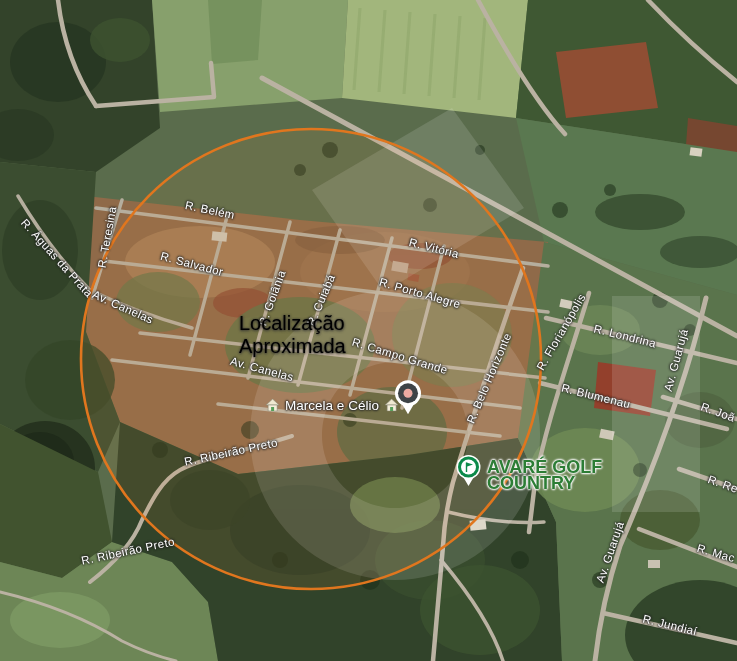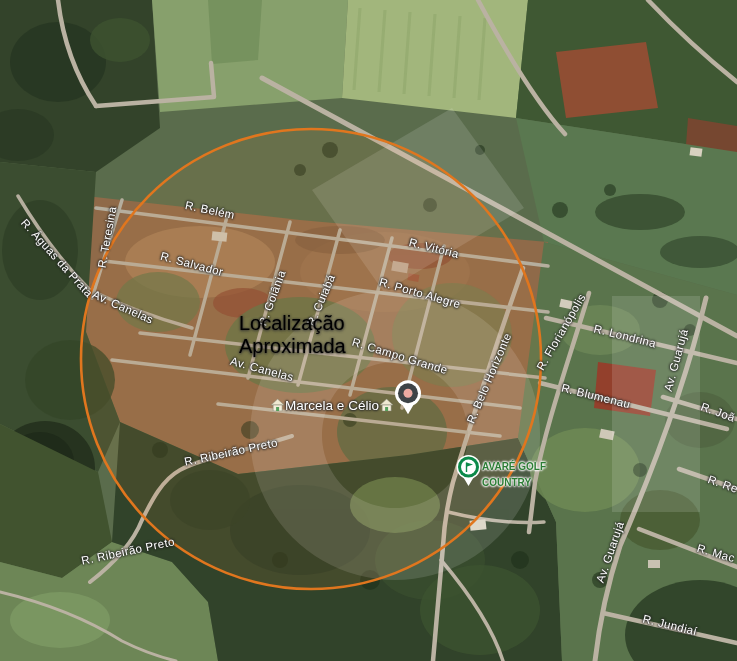--- a/index.html
+++ b/index.html
@@ -13,32 +13,32 @@
     font-size:11.5px;font-weight:400;letter-spacing:.4px;
     transform:translate(-50%,-50%) rotate(var(--r,0deg));
     text-shadow:0 1px 2px rgba(40,40,40,.9),0 -1px 2px rgba(40,40,40,.7),
                 1px 0 2px rgba(40,40,40,.7),-1px 0 2px rgba(40,40,40,.7);
   }
   .approx-label{
     position:absolute;left:239px;top:312px;color:#000000;
     font-size:20px;line-height:23px;font-weight:400;
     text-shadow:0 1px 3px rgba(50,50,50,.95),0 0 2px rgba(50,50,50,.8);
   }
-  .poi{position:absolute;display:flex;align-items:center;}
+  .poi{position:absolute;display:flex;align-items:center;gap:5px;}
   .poi-marcela{left:332px;top:405px;transform:translate(-50%,-50%);}
   .poi-espaco{right:286px;top:489px;transform:translate(0,-50%);}
   .poi-avare{left:455px;top:475px;transform:translate(0,-50%);}
   .poi-white{
     color:#fff;font-size:13.5px;white-space:nowrap;
     text-shadow:0 1px 2px rgba(40,40,40,.95),0 -1px 2px rgba(40,40,40,.7),
                 1px 0 2px rgba(40,40,40,.7),-1px 0 2px rgba(40,40,40,.7);
   }
   .poi-espaco .poi-white{text-align:right;line-height:17px;}
   .poi-green{
-    color:#2c7d35;font-size:10px;font-weight:bold;line-height:16px;white-space:nowrap;
+    color:#2c7d35;font-size:18px;font-weight:bold;line-height:16px;white-space:nowrap;
     text-shadow:0 1px 2px rgba(255,255,255,.95),0 -1px 2px rgba(255,255,255,.9),
                 1px 0 2px rgba(255,255,255,.9),-1px 0 2px rgba(255,255,255,.9);
   }
   .pin{display:block;}
   .pin-nudge{margin-bottom:9px;}
   .loc-pin{position:absolute;left:408px;top:399px;transform:translate(-50%,-55%);}
 </style>
 </head>
 <body>
 

